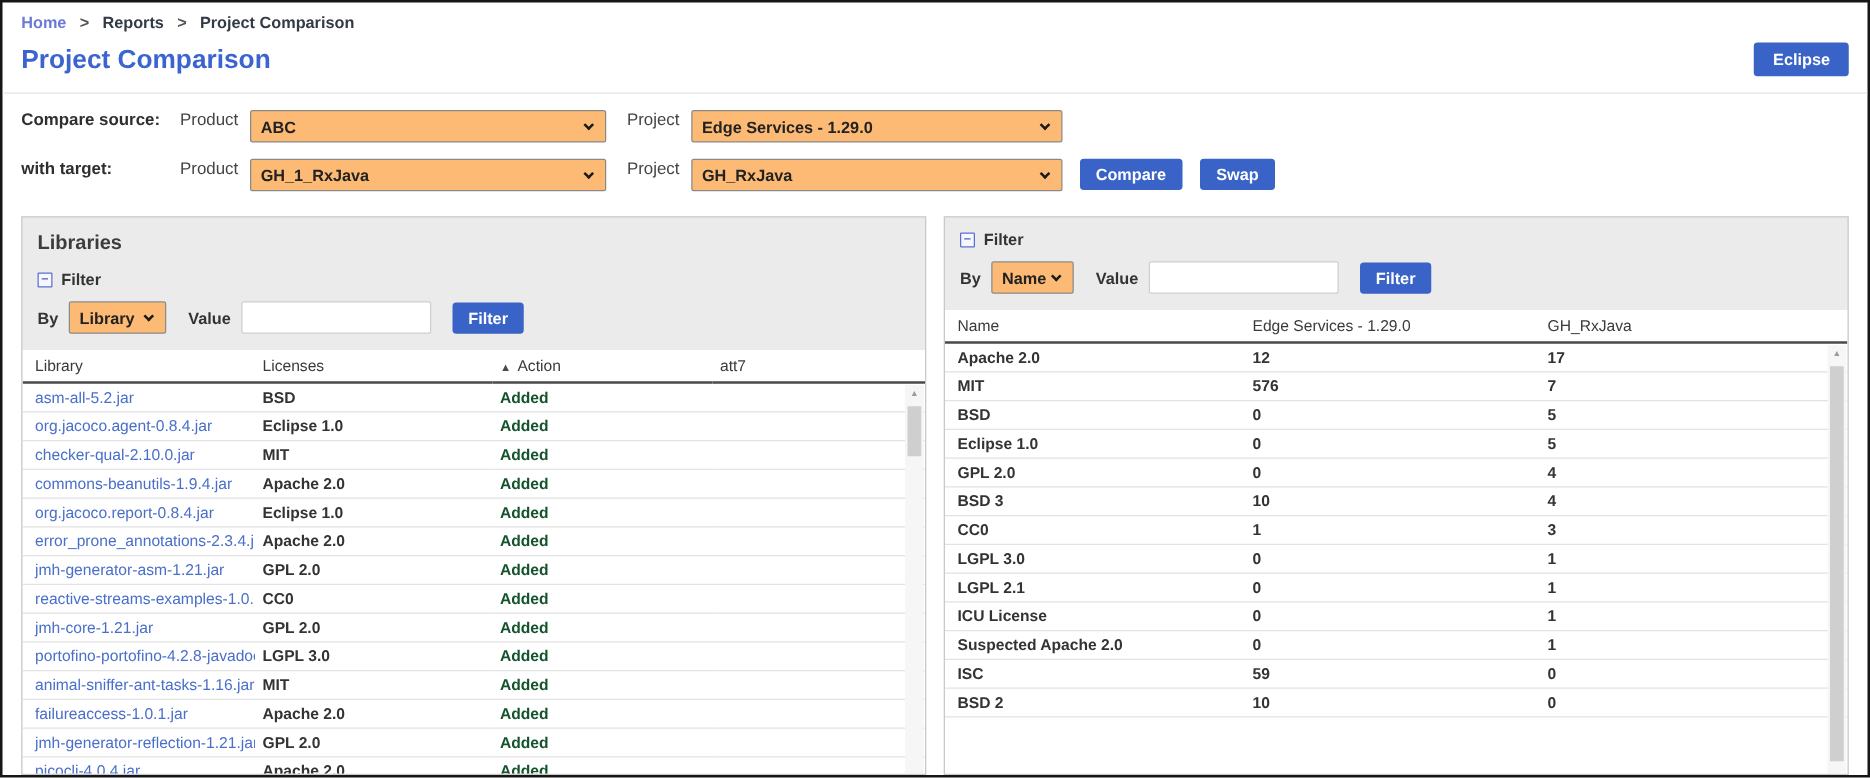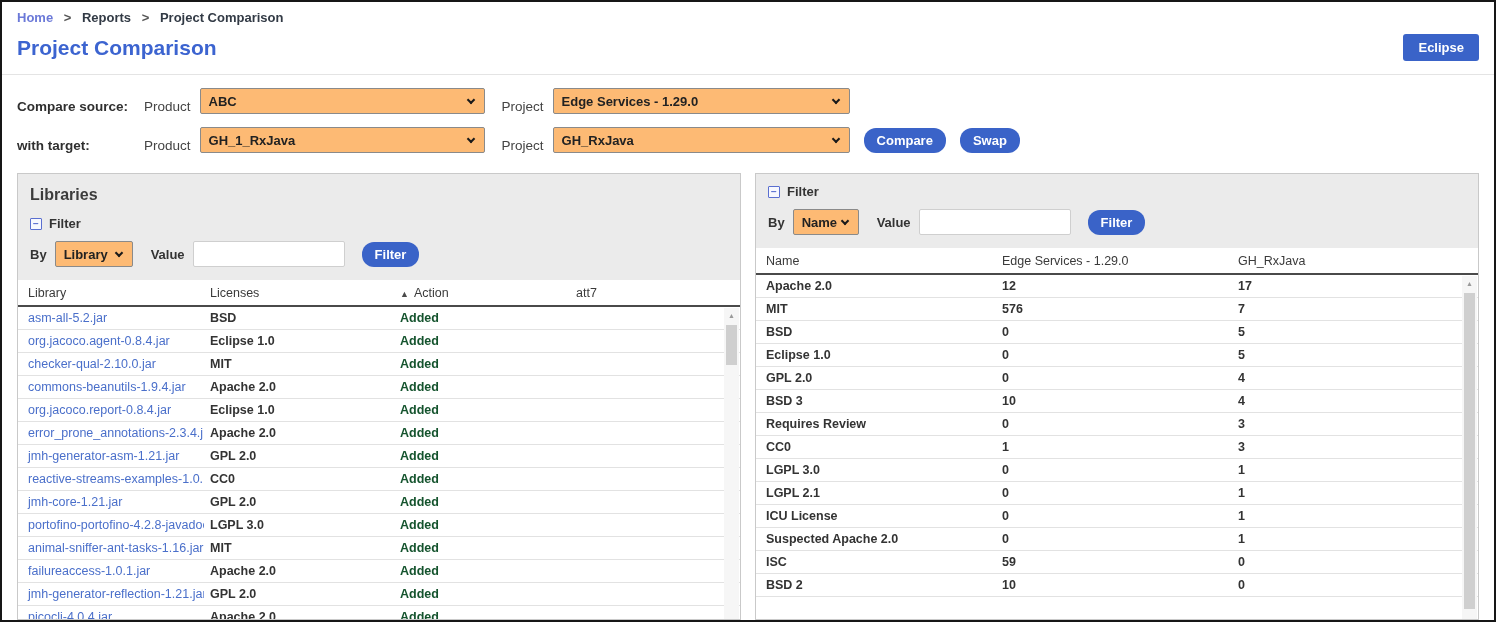--- a/index.html
+++ b/index.html
@@ -15,24 +15,24 @@
   }
   
   .breadcrumb { padding:8px 15px 2px; font-size:13px; font-weight:bold; color:#39414e; }
   .breadcrumb .home { color:#6b79d8; cursor:pointer; }
   .breadcrumb .crumb { color:#323a45; cursor:pointer; }
   .breadcrumb .sep { margin:0 7px; color:#555; }
   
   .title-row { display:flex; justify-content:space-between; align-items:center; padding:7px 15px 13px; border-bottom:1px solid #e4e4e4; }
   .page-title { font-size:21px; font-weight:bold; color:#3c64d0; }
   .btn { background:#3a63c8; color:#fff; font-weight:bold; font-size:13px; border:none; border-radius:3px; padding:6px 15px; cursor:pointer; font-family:"Liberation Sans",sans-serif; }
-  .btn.small { padding:5px 13px;border-radius:12px; }
+  .btn.small { padding:5px 13px; }
   
   .form { padding:13px 15px 2px; }
-  .form-row { display:flex; align-items:flex-end; margin-bottom:13px; }
+  .form-row { display:flex; align-items:flex-start; margin-bottom:13px; }
   .row-label { width:127px; font-weight:bold; font-size:13.5px; color:#2f2f2f; }
   .fl { color:#444; font-size:13.5px; margin-right:9px; }
   .sel { position:relative; display:flex; align-items:center; height:26px; border:1px solid #8a8a8a; border-radius:2px; background:#fdba74; padding:0 24px 0 8px; font-size:13px; font-weight:bold; color:#222; cursor:pointer; white-space:nowrap; }
   .sel .chev { position:absolute; right:10px; top:8px; width:6px; height:6px; border-right:2px solid #1a1a1a; border-bottom:2px solid #1a1a1a; transform:rotate(45deg); }
   .sel.product { width:285px; margin-right:17px; }
   .sel.project { width:297px; margin-right:14px; }
   .form .btn { margin-right:14px; }
   
   .panels { flex:1; display:flex; gap:14px; margin:5px 15px 0; min-height:0; }
   .panel { flex:1; border:1px solid #c9c9c9; background:#ebebeb; display:flex; flex-direction:column; min-width:0; overflow:hidden; }
@@ -309,25 +309,20 @@
     <td class="semib">0</td>
     <td class="semib">4</td>
   </tr>
 
   <tr>
     <td class="semib">BSD 3</td>
     <td class="semib">10</td>
     <td class="semib">4</td>
   </tr>
 
-  <tr>
-    <td class="semib">Requires Review</td>
-    <td class="semib">0</td>
-    <td class="semib">3</td>
-  </tr>
 
   <tr>
     <td class="semib">CC0</td>
     <td class="semib">1</td>
     <td class="semib">3</td>
   </tr>
 
   <tr>
     <td class="semib">LGPL 3.0</td>
     <td class="semib">0</td>

